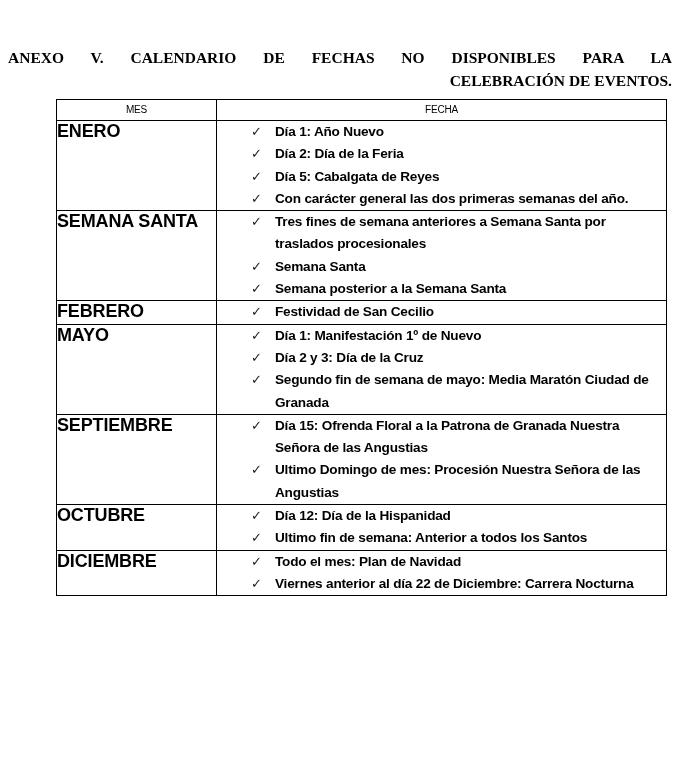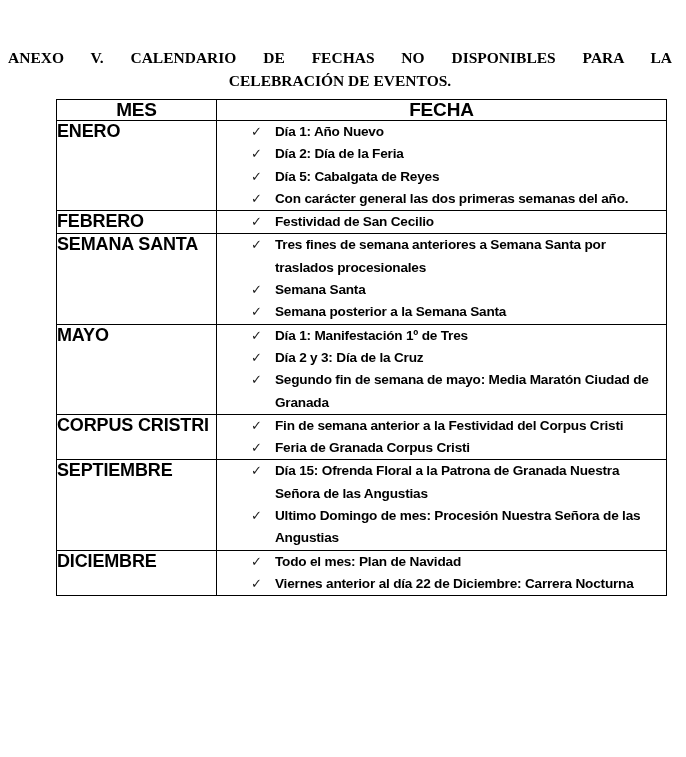--- a/index.html
+++ b/index.html
@@ -35,21 +35,21 @@
     color: #000000;
   }
   #doc-title .tl-1 {
     display: block;
     text-align: justify;
     text-align-last: justify;
     white-space: pre-wrap;
   }
   #doc-title .tl-2 {
     display: block;
-    text-align: center;
+    text-align: right;
     white-space: pre-wrap;
   }
 
   
   #calendar-table {
     position: absolute;
     left: 56px;
     top: 59px;
     width: 610px;
     border-collapse: collapse;
@@ -74,22 +74,22 @@
     padding: 2px 0 3px 6px;
     line-height: 20px;
     white-space: nowrap;
   }
   .cell-fecha {
     padding: 2px 4px 3px 0;
   }
 
   .head-row .cell-mes,
   .head-row .cell-fecha-head {
-    font-size: 19px;
-    font-weight: bold;
+    font-size: 10px;
+    font-weight: normal;
     letter-spacing: -0.15px;
     line-height: 20px;
     padding-top: 2px;
     padding-bottom: 3px;
   }
   .head-row .cell-fecha-head {
     padding-left: 6px;
     white-space: nowrap;
   }
 
@@ -160,94 +160,94 @@
                 <span class="li-text">Día 5: Cabalgata de Reyes</span>
               </li>
               <li>
                 <span class="check-mark">✓</span>
                 <span class="li-text">Con carácter general las dos primeras semanas del año.</span>
               </li>
             </ul>
           </td>
         </tr>
         <tr>
+          <td class="cell-mes">SEMANA SANTA</td>
+          <td class="cell-fecha">
+            <ul class="date-list">
+              <li>
+                <span class="check-mark">✓</span>
+                <span class="li-text">Tres fines de semana anteriores a Semana Santa por traslados procesionales</span>
+              </li>
+              <li>
+                <span class="check-mark">✓</span>
+                <span class="li-text">Semana Santa</span>
+              </li>
+              <li>
+                <span class="check-mark">✓</span>
+                <span class="li-text">Semana posterior a la Semana Santa</span>
+              </li>
+            </ul>
+          </td>
+        </tr>
+        <tr>
           <td class="cell-mes">FEBRERO</td>
           <td class="cell-fecha">
             <ul class="date-list">
               <li>
                 <span class="check-mark">✓</span>
                 <span class="li-text">Festividad de San Cecilio</span>
               </li>
             </ul>
           </td>
         </tr>
         <tr>
-          <td class="cell-mes">SEMANA SANTA</td>
-          <td class="cell-fecha">
-            <ul class="date-list">
-              <li>
-                <span class="check-mark">✓</span>
-                <span class="li-text">Tres fines de semana anteriores a Semana Santa por traslados procesionales</span>
-              </li>
-              <li>
-                <span class="check-mark">✓</span>
-                <span class="li-text">Semana Santa</span>
-              </li>
-              <li>
-                <span class="check-mark">✓</span>
-                <span class="li-text">Semana posterior a la Semana Santa</span>
-              </li>
-            </ul>
-          </td>
-        </tr>
-        <tr>
           <td class="cell-mes">MAYO</td>
           <td class="cell-fecha">
             <ul class="date-list">
               <li>
                 <span class="check-mark">✓</span>
-                <span class="li-text">Día 1: Manifestación 1º de Tres</span>
+                <span class="li-text">Día 1: Manifestación 1º de Nuevo</span>
               </li>
               <li>
                 <span class="check-mark">✓</span>
                 <span class="li-text">Día 2 y 3: Día de la Cruz</span>
               </li>
               <li>
                 <span class="check-mark">✓</span>
                 <span class="li-text">Segundo fin de semana de mayo: Media Maratón Ciudad de Granada</span>
               </li>
             </ul>
           </td>
         </tr>
         <tr>
-          <td class="cell-mes">CORPUS CRISTRI</td>
-          <td class="cell-fecha">
-            <ul class="date-list">
-              <li>
-                <span class="check-mark">✓</span>
-                <span class="li-text">Fin de semana anterior a la Festividad del Corpus Cristi</span>
-              </li>
-              <li>
-                <span class="check-mark">✓</span>
-                <span class="li-text">Feria de Granada Corpus Cristi</span>
-              </li>
-            </ul>
-          </td>
-        </tr>
-        <tr>
           <td class="cell-mes">SEPTIEMBRE</td>
           <td class="cell-fecha">
             <ul class="date-list">
               <li>
                 <span class="check-mark">✓</span>
                 <span class="li-text">Día 15: Ofrenda Floral a la Patrona de Granada Nuestra Señora de las Angustias</span>
               </li>
               <li>
                 <span class="check-mark">✓</span>
                 <span class="li-text">Ultimo Domingo de mes: Procesión Nuestra Señora de las Angustias</span>
+              </li>
+            </ul>
+          </td>
+        </tr>
+        <tr>
+          <td class="cell-mes">OCTUBRE</td>
+          <td class="cell-fecha">
+            <ul class="date-list">
+              <li>
+                <span class="check-mark">✓</span>
+                <span class="li-text">Día 12: Día de la Hispanidad</span>
+              </li>
+              <li>
+                <span class="check-mark">✓</span>
+                <span class="li-text">Ultimo fin de semana: Anterior a todos los Santos</span>
               </li>
             </ul>
           </td>
         </tr>
         <tr>
           <td class="cell-mes">DICIEMBRE</td>
           <td class="cell-fecha">
             <ul class="date-list">
               <li>
                 <span class="check-mark">✓</span>

